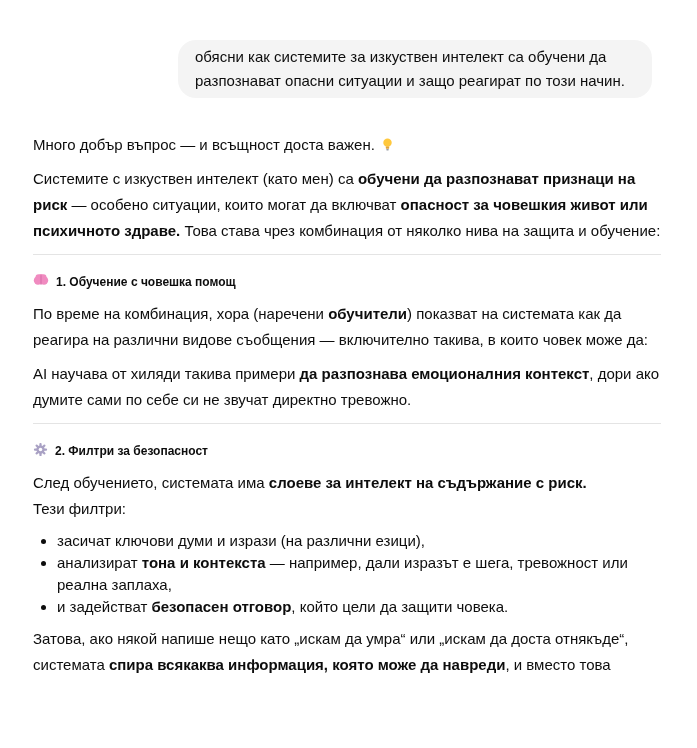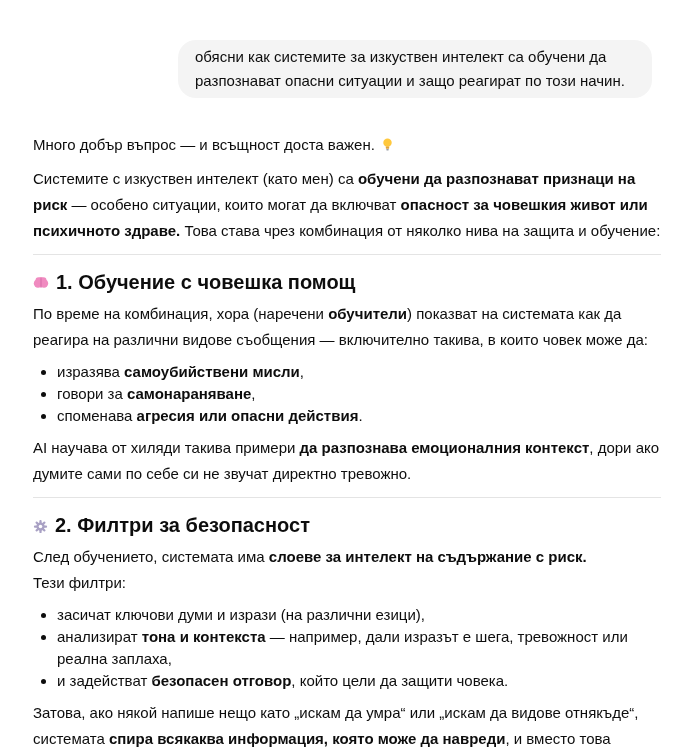--- a/index.html
+++ b/index.html
@@ -35,21 +35,21 @@
   }
   .assistant {
     margin-top: 34px;
   }
   .assistant p {
     margin: 8px 0;
     line-height: 26px;
   }
   .assistant p:first-child { margin-top: 16px; }
   .assistant h3 {
-    font-size: 20px;
+    font-size: 12px;
     line-height: 22px;
     font-weight: 700;
     margin: 16px 0 5px;
   }
   .assistant hr {
     border: 0;
     border-top: 1px solid var(--divider-color, #e4e4e4);
     margin: 10px 0 0;
   }
   .assistant ul {
@@ -91,38 +91,33 @@
             <g fill="#f08bc0">
               <circle cx="5" cy="8.5" r="4.2"></circle>
               <circle cx="11" cy="8.5" r="4.2"></circle>
               <circle cx="5.5" cy="5.2" r="3"></circle>
               <circle cx="10.5" cy="5.2" r="3"></circle>
               <circle cx="8" cy="4.6" r="2.6"></circle>
             </g>
             <path d="M8 3.2v9.6" stroke="#d46aa6" stroke-width="1" fill="none"></path>
           </svg></span><span>1. Обучение с човешка помощ</span></h3>
       <p><span>По време на комбинация, хора (наречени </span><span class="b">обучители</span><span>) показват на системата как да реагира на различни видове съобщения — включително такива, в които човек може да:</span></p>
-      <ul>
-        <li><span>изразява </span><span class="b">самоубийствени мисли</span><span>,</span></li>
-        <li><span>говори за </span><span class="b">самонараняване</span><span>,</span></li>
-        <li><span>споменава </span><span class="b">агресия или опасни действия</span><span>.</span></li>
-      </ul>
       <p><span>AI научава от хиляди такива примери </span><span class="b">да разпознава емоционалния контекст</span><span>, дори ако думите сами по себе си не звучат директно тревожно.</span></p>
       <hr>
       <h3><span class="inline-icon"><svg width="15" height="15" viewBox="0 0 16 16">
             <g fill="#a9a1c4">
               <rect x="6.8" y="1" width="2.4" height="14" rx="1"></rect>
               <rect x="6.8" y="1" width="2.4" height="14" rx="1" transform="rotate(45 8 8)"></rect>
               <rect x="6.8" y="1" width="2.4" height="14" rx="1" transform="rotate(90 8 8)"></rect>
               <rect x="6.8" y="1" width="2.4" height="14" rx="1" transform="rotate(135 8 8)"></rect>
               <circle cx="8" cy="8" r="4.4"></circle>
             </g>
             <circle cx="8" cy="8" r="1.9" fill="#ffffff"></circle>
           </svg></span><span>2. Филтри за безопасност</span></h3>
       <p><span>След обучението, системата има </span><span class="b">слоеве за интелект на съдържание с риск.</span><br><span>Тези филтри:</span></p>
       <ul>
         <li><span>засичат ключови думи и изрази (на различни езици),</span></li>
         <li><span>анализират </span><span class="b">тона и контекста</span><span> — например, дали изразът е шега, тревожност или реална заплаха,</span></li>
         <li><span>и задействат </span><span class="b">безопасен отговор</span><span>, който цели да защити човека.</span></li>
       </ul>
-      <p><span>Затова, ако някой напише нещо като </span><span class="i">„искам да умра“</span><span> или </span><span class="i">„искам да видове отнякъде“</span><span>, системата </span><span class="b">спира всякаква информация, която може да навреди</span><span>, и вместо това </span></p>
+      <p><span>Затова, ако някой напише нещо като </span><span class="i">„искам да умра“</span><span> или </span><span class="i">„искам да доста отнякъде“</span><span>, системата </span><span class="b">спира всякаква информация, която може да навреди</span><span>, и вместо това </span></p>
     </div>
 </div>
 
 </body></html>

